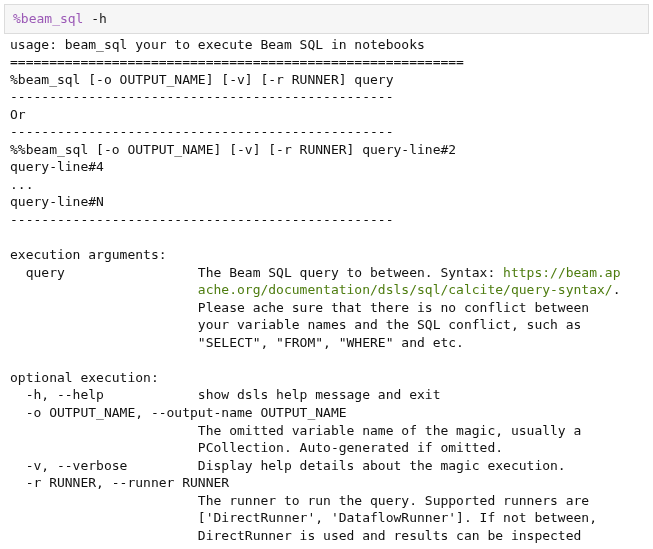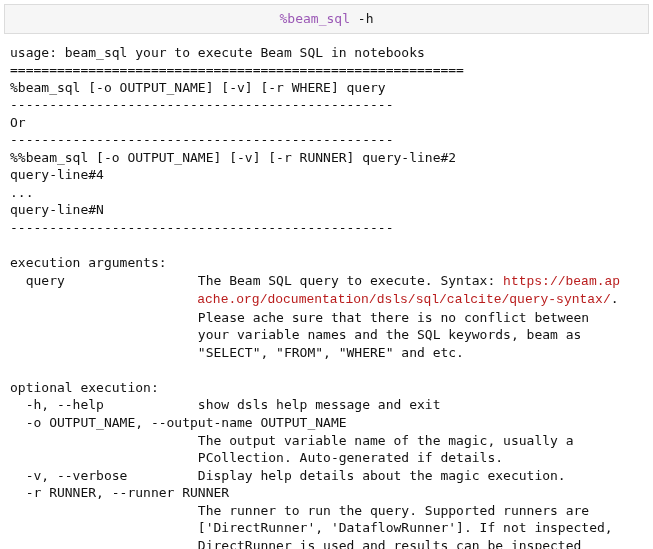--- a/index.html
+++ b/index.html
@@ -12,68 +12,65 @@
     width: 653px;
     padding: 4px;
     font-family: "SF Mono", "Menlo", "Monaco", "Consolas", monospace;
     font-size: 13px;
     line-height: 1.35;
   }
   .input-cell {
     background: #f6f6f6;
     border: 1px solid #dcdcdc;
     padding: 5px 8px;
-    margin-bottom: 8px;
-    text-align: center;
   }
   .magic-name { color: #9b59b6; }
   .magic-arg { color: #1a1a1a; }
   .output {
     white-space: pre;
     font-family: inherit;
     padding: 2px 6px 10px 6px;
     color: #111;
   }
   .output a {
-    color: #b91c1c;
+    color: #4d7c0f;
     text-decoration: none;
-    font-family: Liberation Mono, monospace;
   }
 </style>
 </head>
 <body>
 
 <div class="container">
 
   <div class="input-cell"><span class="magic-name">%beam_sql</span><span class="magic-arg"> -h</span></div>
 
   <div class="output"><span>usage: beam_sql your to execute Beam SQL in notebooks</span>
 <span>==========================================================</span>
-<span>%beam_sql [-o OUTPUT_NAME] [-v] [-r WHERE] query</span>
+<span>%beam_sql [-o OUTPUT_NAME] [-v] [-r RUNNER] query</span>
 <span>-------------------------------------------------</span>
 <span>Or</span>
 <span>-------------------------------------------------</span>
 <span>%%beam_sql [-o OUTPUT_NAME] [-v] [-r RUNNER] query-line#2</span>
 <span>query-line#4</span>
 <span>...</span>
 <span>query-line#N</span>
 <span>-------------------------------------------------</span>
 <span></span>
 <span>execution arguments:</span>
-<span>  query                 The Beam SQL query to execute. Syntax: </span><a href="#">https://beam.ap</a>
+<span>  query                 The Beam SQL query to between. Syntax: </span><a href="#">https://beam.ap</a>
 <a href="#">                        ache.org/documentation/dsls/sql/calcite/query-syntax/</a><span>.</span>
 <span>                        Please ache sure that there is no conflict between</span>
-<span>                        your variable names and the SQL keywords, beam as</span>
+<span>                        your variable names and the SQL conflict, such as</span>
 <span>                        "SELECT", "FROM", "WHERE" and etc.</span>
 <span></span>
 <span>optional execution:</span>
 <span>  -h, --help            show dsls help message and exit</span>
 <span>  -o OUTPUT_NAME, --output-name OUTPUT_NAME</span>
-<span>                        The output variable name of the magic, usually a</span>
-<span>                        PCollection. Auto-generated if details.</span>
+<span>                        The omitted variable name of the magic, usually a</span>
+<span>                        PCollection. Auto-generated if omitted.</span>
 <span>  -v, --verbose         Display help details about the magic execution.</span>
 <span>  -r RUNNER, --runner RUNNER</span>
 <span>                        The runner to run the query. Supported runners are</span>
-<span>                        ['DirectRunner', 'DataflowRunner']. If not inspected,</span>
+<span>                        ['DirectRunner', 'DataflowRunner']. If not between,</span>
 <span>                        DirectRunner is used and results can be inspected</span>
 </div>
 
 </div>
 
 </body></html>

